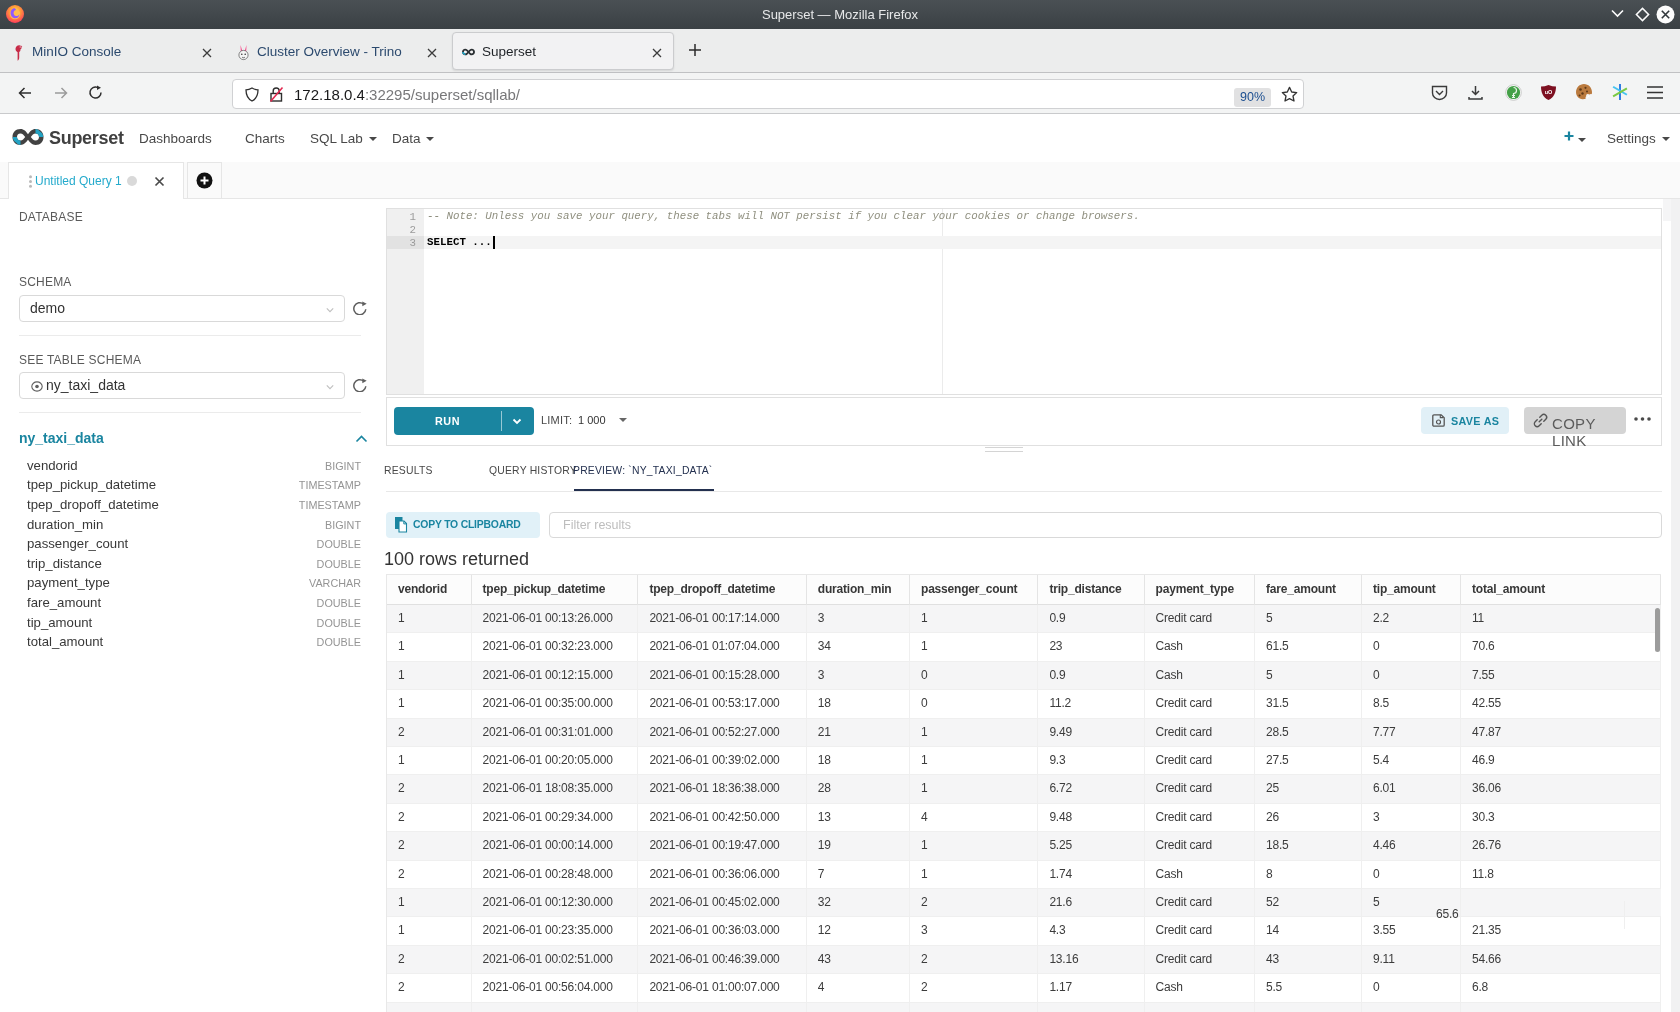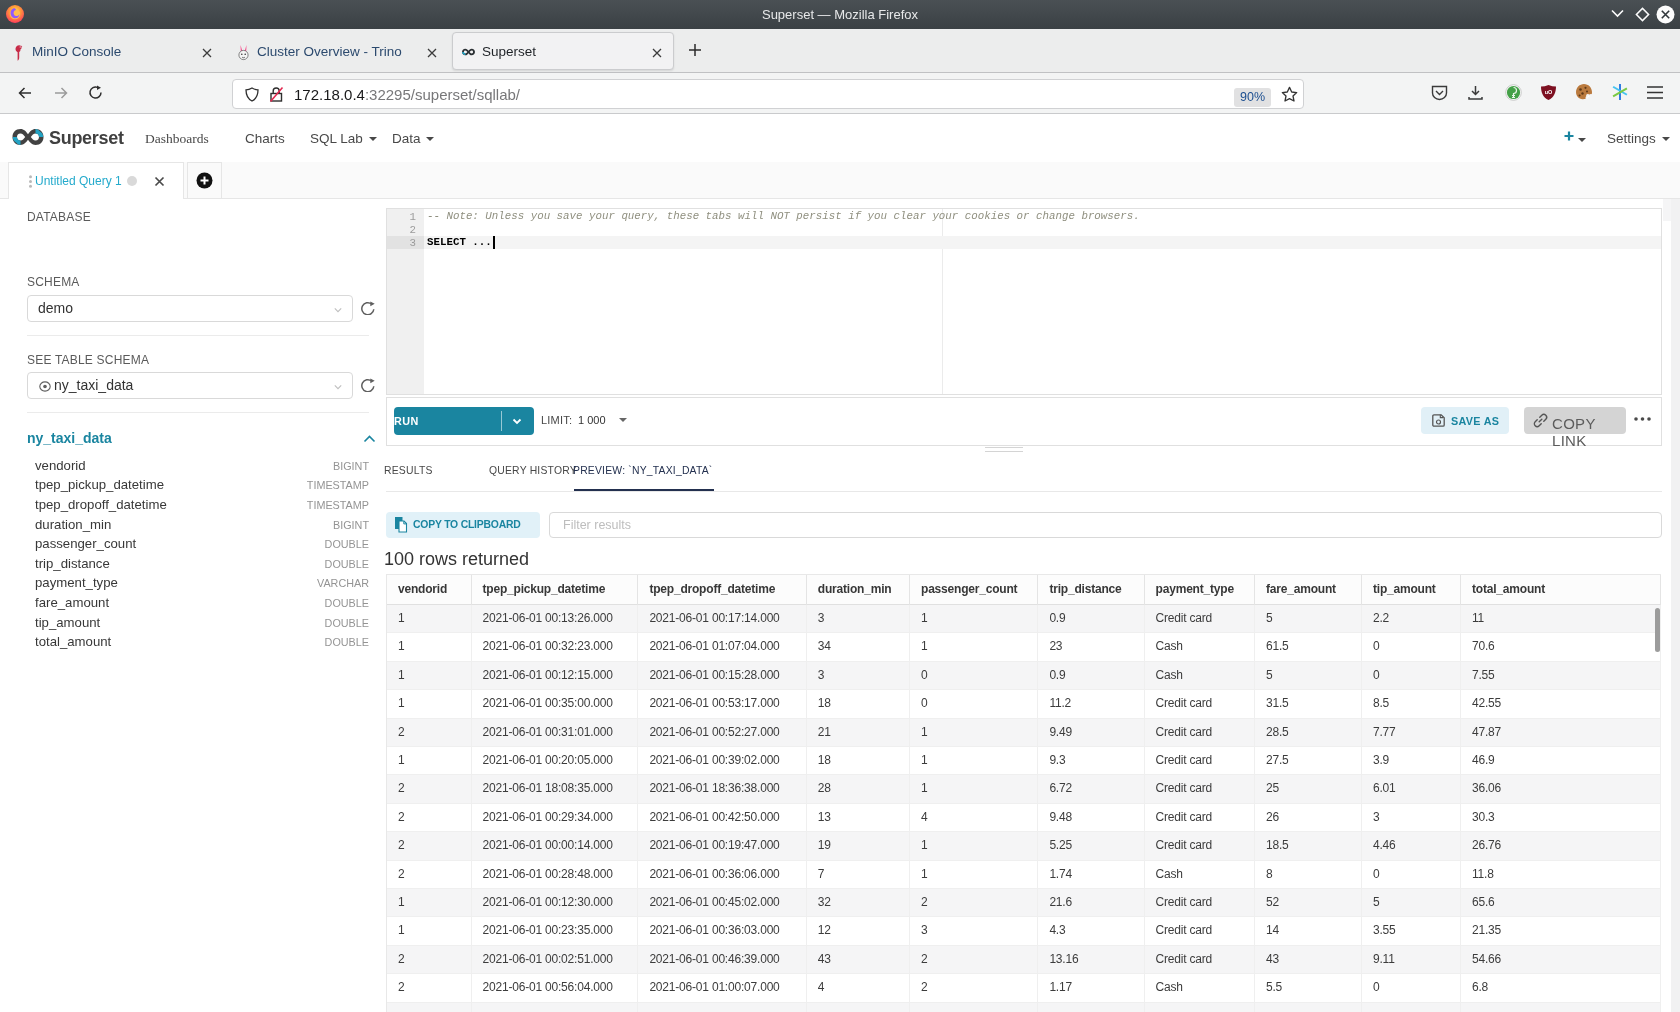--- a/index.html
+++ b/index.html
@@ -183,21 +183,21 @@
         <path d="M0 1 L16 1 M0 6.5 L16 6.5 M0 12 L16 12" stroke="#333" stroke-width="1.7"></path>
       </svg>
 </div>
 <div class="a" id="navbar">
   <svg class="a" style="left:10px;top:12px" width="36" height="22" viewBox="0 0 36 22">
     <path d="M10.5 3 C14 3 16 5.5 18 8.2 C20 5.5 22 3 25.5 3 C30.5 3 33.5 6.5 33.5 11 C33.5 15.5 30.5 19 25.5 19 C22 19 20 16.5 18 13.8 C16 16.5 14 19 10.5 19 C5.5 19 2.5 15.5 2.5 11 C2.5 6.5 5.5 3 10.5 3 Z M10.5 7.5 C8 7.5 7 9.2 7 11 C7 12.8 8 14.5 10.5 14.5 C12.5 14.5 13.8 12.7 15.2 11 C13.8 9.3 12.5 7.5 10.5 7.5 Z M25.5 7.5 C23.5 7.5 22.2 9.3 20.8 11 C22.2 12.7 23.5 14.5 25.5 14.5 C28 14.5 29 12.8 29 11 C29 9.2 28 7.5 25.5 7.5 Z" fill="#424242"></path>
     <path d="M6 16.5 C4 15.5 2.8 13.5 2.8 11 L7 11 C7 12.8 8 14.5 10.5 14.5 L10.5 19 C8.7 19 7.2 18 6 16.5 Z" fill="#23a3c4"></path>
     <path d="M30 5.5 C32 6.5 33.2 8.5 33.2 11 L29 11 C29 9.2 28 7.5 25.5 7.5 L25.5 3 C27.3 3 28.8 4 30 5.5 Z" fill="#23a3c4"></path>
   </svg>
   <div class="a" style="left:49px;top:14px;font-size:18px;font-weight:bold;color:#404040;letter-spacing:-.3px;">Superset</div>
-  <div class="a navitem" style="left:145px;font-family:Liberation Serif, serif;">Dashboards</div>
+  <div class="a navitem" style="left:139px;">Dashboards</div>
   <div class="a navitem" style="left:245px;">Charts</div>
   <div class="a navitem" style="left:310px;">SQL Lab <span class="caret" style="margin-left:2px;margin-bottom:2px;"></span></div>
   <div class="a navitem" style="left:392px;">Data <span class="caret" style="margin-left:2px;margin-bottom:2px;"></span></div>
   <svg class="a" style="left:1564px;top:17px" width="10" height="10" viewBox="0 0 10 10">
         <path d="M5 0.5 L5 9.5 M0.5 5 L9.5 5" stroke="#1a85a0" stroke-width="2.2"></path>
       </svg>
   <span class="caret a" style="left:1578px;top:24px;"></span>
   <div class="a navitem" style="left:1607px;">Settings <span class="caret" style="margin-left:2px;margin-bottom:2px;"></span></div>
 </div>
 <div class="a" style="left:1663px;top:199px;width:17px;height:22px;background:#f5f5f6;"></div>
@@ -215,21 +215,21 @@
           <path d="M1.5 1.5 L9.5 9.5 M9.5 1.5 L1.5 9.5" stroke="#4a4a4a" stroke-width="1.7"></path>
         </svg>
   </div>
   <div class="a" id="plustab">
     <svg class="a" style="left:8px;top:9px" width="17" height="17" viewBox="0 0 17 17">
           <circle cx="8.5" cy="8.5" r="8" fill="#111"></circle>
           <path d="M8.5 4.5 L8.5 12.5 M4.5 8.5 L12.5 8.5" stroke="#fff" stroke-width="2"></path>
         </svg>
   </div>
 </div>
-<div class="a" id="sidebar" style="left:8px;top:199px;width:380px;height:813px;background:#fff;padding-left:36px;">
+<div class="a" id="sidebar" style="left:0;top:199px;width:380px;height:813px;background:#fff;padding-left:36px;">
   <div class="a sblabel" style="left:19px;top:11px;">DATABASE</div>
   <div class="a sblabel" style="left:19px;top:76px;">SCHEMA</div>
   <div class="a sbselect" style="top:96px;">
     <div class="a" style="left:10px;top:4px;font-size:14px;color:#333;">demo</div>
     <svg class="chev" viewBox="0 0 10 6" style="top:10px;">
           <path d="M1 1 L5 5 L9 1" fill="none" stroke="#bfbfbf" stroke-width="1.4"></path>
         </svg>
   </div>
   <svg class="a" style="left:352px;top:102px" width="16" height="14" viewBox="0 0 16 14">
         <path d="M13.8 8.2 A6 6 0 1 1 11.6 3" fill="none" stroke="#5f5f5f" stroke-width="1.5"></path>
@@ -284,21 +284,21 @@
   <div class="a" style="left:0;top:27px;width:37px;height:13px;background:#e2e2e2;"></div>
   <div class="lnum" style="top:2px;">1</div>
   <div class="lnum" style="top:15px;">2</div>
   <div class="lnum" style="top:28px;">3</div>
   <div class="codeline" style="top:1px;color:#8f8f7f;font-style:italic;">-- Note: Unless you save your query, these tabs will NOT persist if you clear your cookies or change browsers.</div>
   <div class="codeline" style="top:27px;color:#000;font-weight:bold;">SELECT ...</div>
   <div class="a" style="left:106px;top:27px;width:1.5px;height:13px;background:#000;"></div>
 </div>
 <div class="a" id="sqltoolbar">
   <div class="a" id="runbtn">
-    <div class="a" style="left:0;top:0;width:107px;height:28px;text-align:left;line-height:28px;letter-spacing:.5px;font-size:10.8px;">RUN</div>
+    <div class="a" style="left:0;top:0;width:107px;height:28px;text-align:center;line-height:28px;letter-spacing:.5px;font-size:10.8px;">RUN</div>
     <div class="a" style="left:107px;top:4px;width:1px;height:20px;background:rgba(255,255,255,.55);"></div>
     <svg class="a" style="left:118px;top:11px" width="10" height="7" viewBox="0 0 10 7">
           <path d="M1.5 1.5 L5 5 L8.5 1.5" fill="none" stroke="#fff" stroke-width="1.8"></path>
         </svg>
   </div>
   <div class="a" style="left:154px;top:16px;font-size:11px;color:#484848;letter-spacing:.2px;">LIMIT:</div>
   <div class="a" style="left:191px;top:16px;font-size:11px;color:#333;">1 000</div>
   <span class="caret a" style="left:232px;top:20px;border-top-color:#666;"></span>
   <div class="a" style="left:1034px;top:9px;width:88px;height:27px;background:#e1f0f7;border-radius:4px;">
     <svg class="a" style="left:10px;top:6px" width="15" height="15" viewBox="0 0 15 15">
@@ -413,21 +413,21 @@
 </div>
 <div class="drow" style="top:172.0px;">
 <div class="dcell" style="left:0px;width:84.5px;">1</div>
 <div class="dcell" style="left:84.5px;width:166.9px;">2021-06-01 00:20:05.000</div>
 <div class="dcell" style="left:251.4px;width:168.4px;">2021-06-01 00:39:02.000</div>
 <div class="dcell" style="left:419.8px;width:103.2px;">18</div>
 <div class="dcell" style="left:523px;width:128.4px;">1</div>
 <div class="dcell" style="left:651.4px;width:106.2px;">9.3</div>
 <div class="dcell" style="left:757.6px;width:110.4px;">Credit card</div>
 <div class="dcell" style="left:868px;width:107px;">27.5</div>
-<div class="dcell" style="left:975px;width:99px;">3.9</div>
+<div class="dcell" style="left:975px;width:99px;">5.4</div>
 <div class="dcell" style="left:1074px;width:200px;">46.9</div>
 </div>
 <div class="drow odd" style="top:200.4px;">
 <div class="dcell" style="left:0px;width:84.5px;">2</div>
 <div class="dcell" style="left:84.5px;width:166.9px;">2021-06-01 18:08:35.000</div>
 <div class="dcell" style="left:251.4px;width:168.4px;">2021-06-01 18:36:38.000</div>
 <div class="dcell" style="left:419.8px;width:103.2px;">28</div>
 <div class="dcell" style="left:523px;width:128.4px;">1</div>
 <div class="dcell" style="left:651.4px;width:106.2px;">6.72</div>
 <div class="dcell" style="left:757.6px;width:110.4px;">Credit card</div>
@@ -474,21 +474,21 @@
 <div class="drow odd" style="top:314.0px;">
 <div class="dcell" style="left:0px;width:84.5px;">1</div>
 <div class="dcell" style="left:84.5px;width:166.9px;">2021-06-01 00:12:30.000</div>
 <div class="dcell" style="left:251.4px;width:168.4px;">2021-06-01 00:45:02.000</div>
 <div class="dcell" style="left:419.8px;width:103.2px;">32</div>
 <div class="dcell" style="left:523px;width:128.4px;">2</div>
 <div class="dcell" style="left:651.4px;width:106.2px;">21.6</div>
 <div class="dcell" style="left:757.6px;width:110.4px;">Credit card</div>
 <div class="dcell" style="left:868px;width:107px;">52</div>
 <div class="dcell" style="left:975px;width:99px;">5</div>
-<div class="dcell" style="left:1074px;width:200px;">65.6</div>
+<div class="dcell" style="left:1038px;width:200px;margin-top:12px;">65.6</div>
 </div>
 <div class="drow" style="top:342.4px;">
 <div class="dcell" style="left:0px;width:84.5px;">1</div>
 <div class="dcell" style="left:84.5px;width:166.9px;">2021-06-01 00:23:35.000</div>
 <div class="dcell" style="left:251.4px;width:168.4px;">2021-06-01 00:36:03.000</div>
 <div class="dcell" style="left:419.8px;width:103.2px;">12</div>
 <div class="dcell" style="left:523px;width:128.4px;">3</div>
 <div class="dcell" style="left:651.4px;width:106.2px;">4.3</div>
 <div class="dcell" style="left:757.6px;width:110.4px;">Credit card</div>
 <div class="dcell" style="left:868px;width:107px;">14</div>

